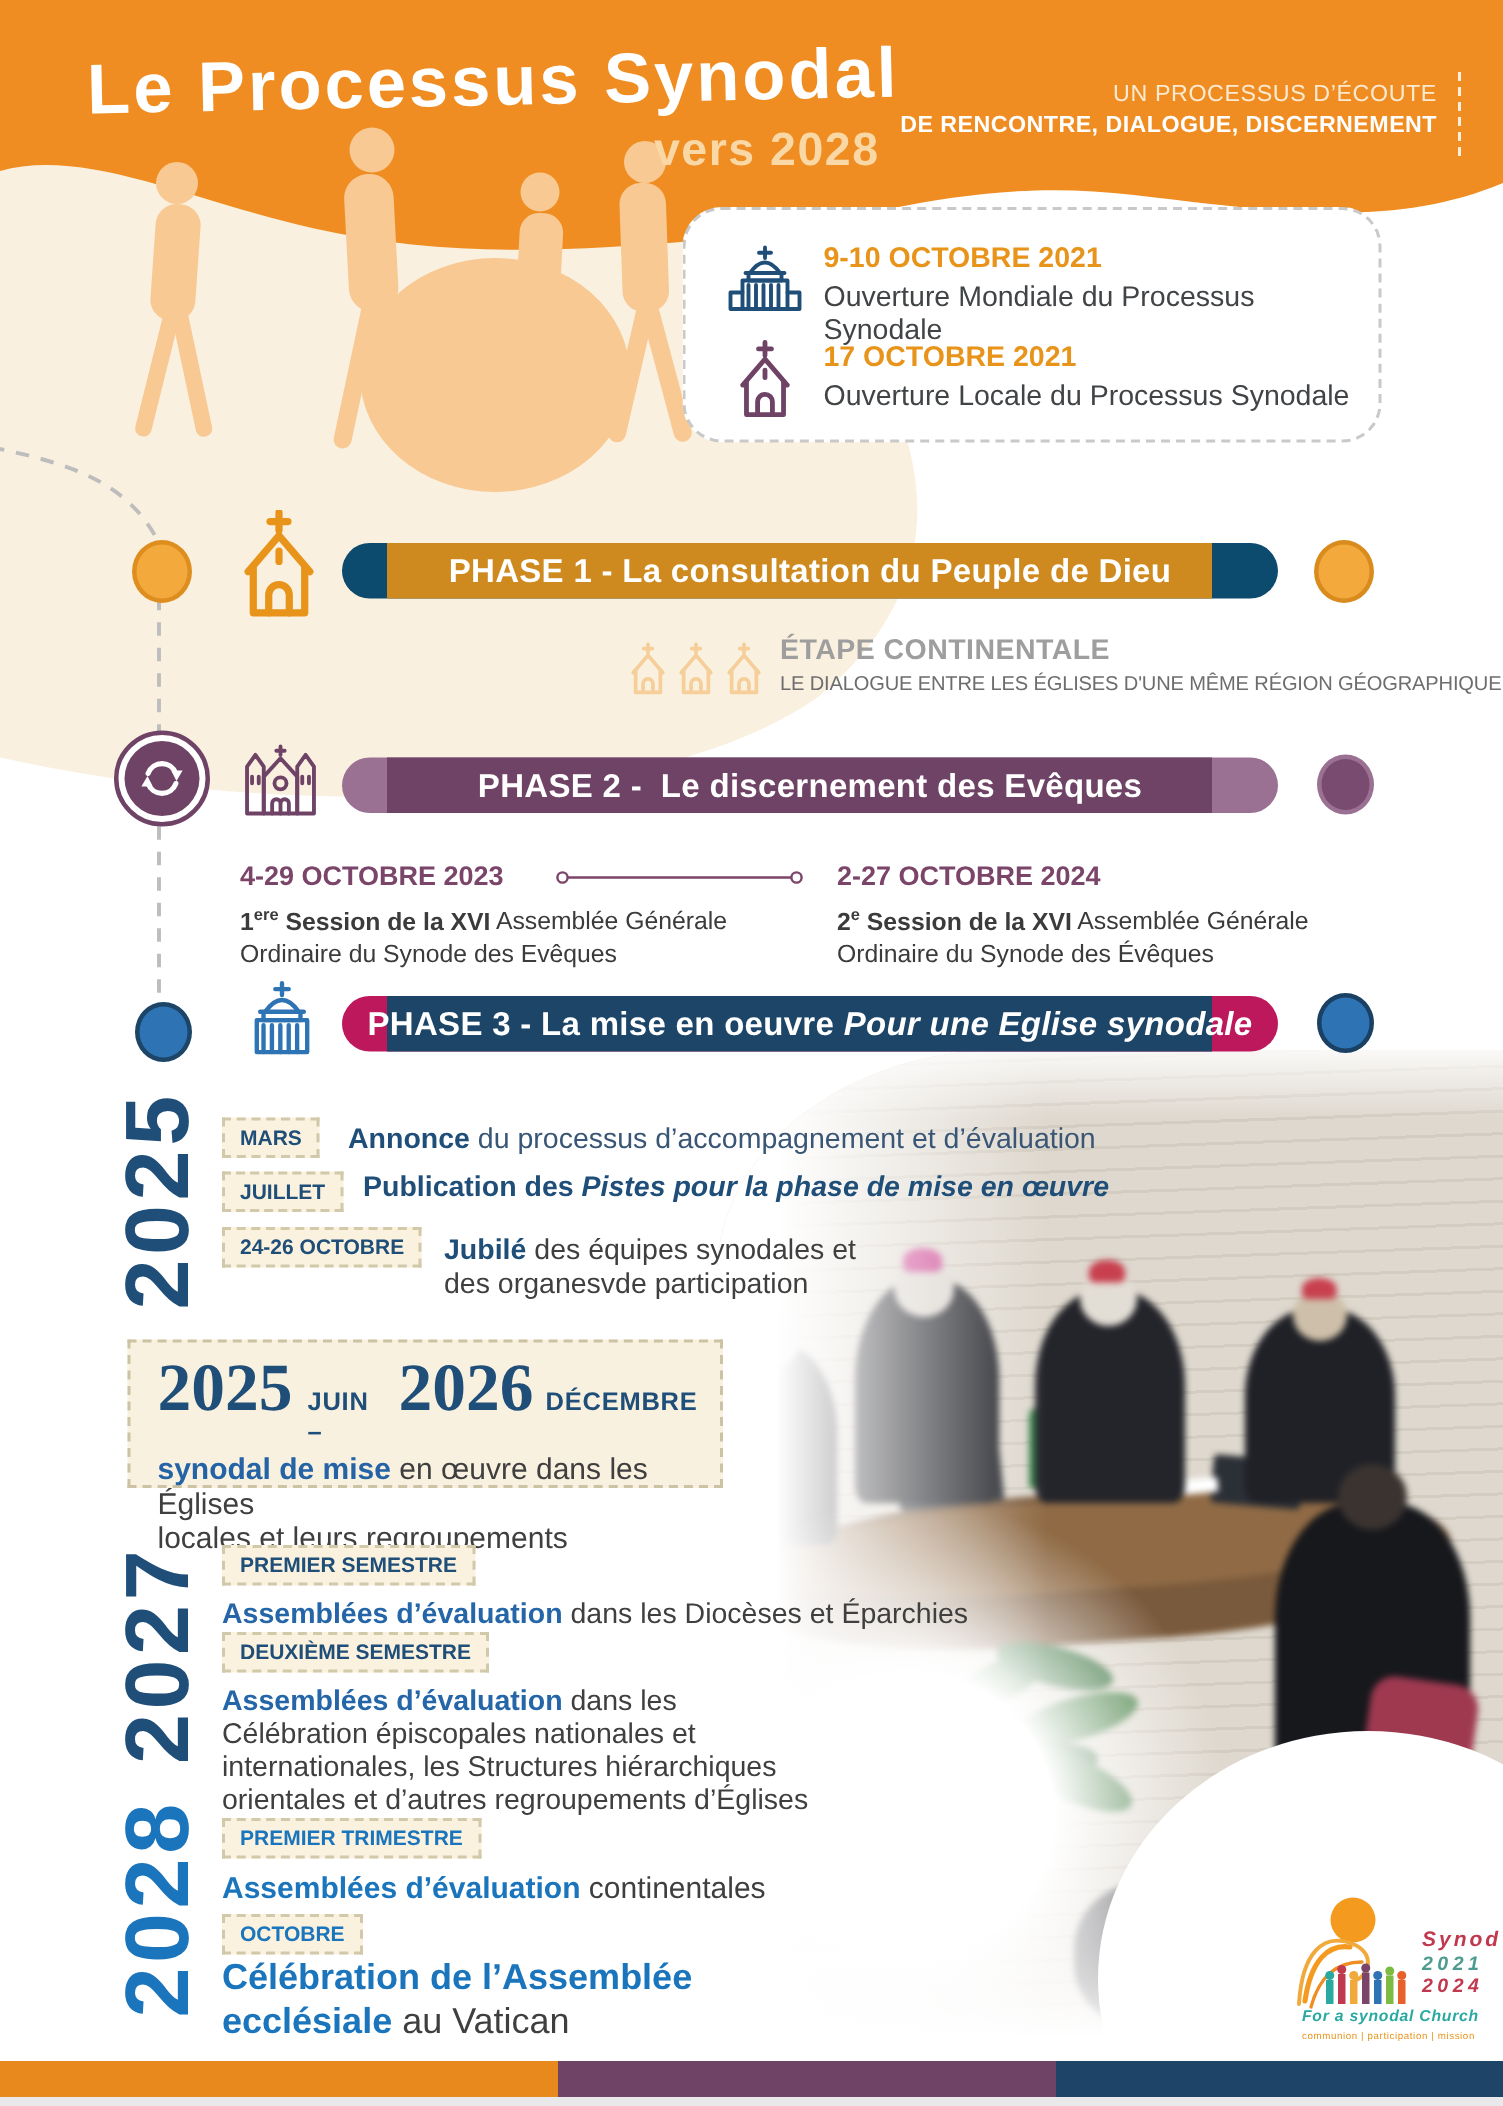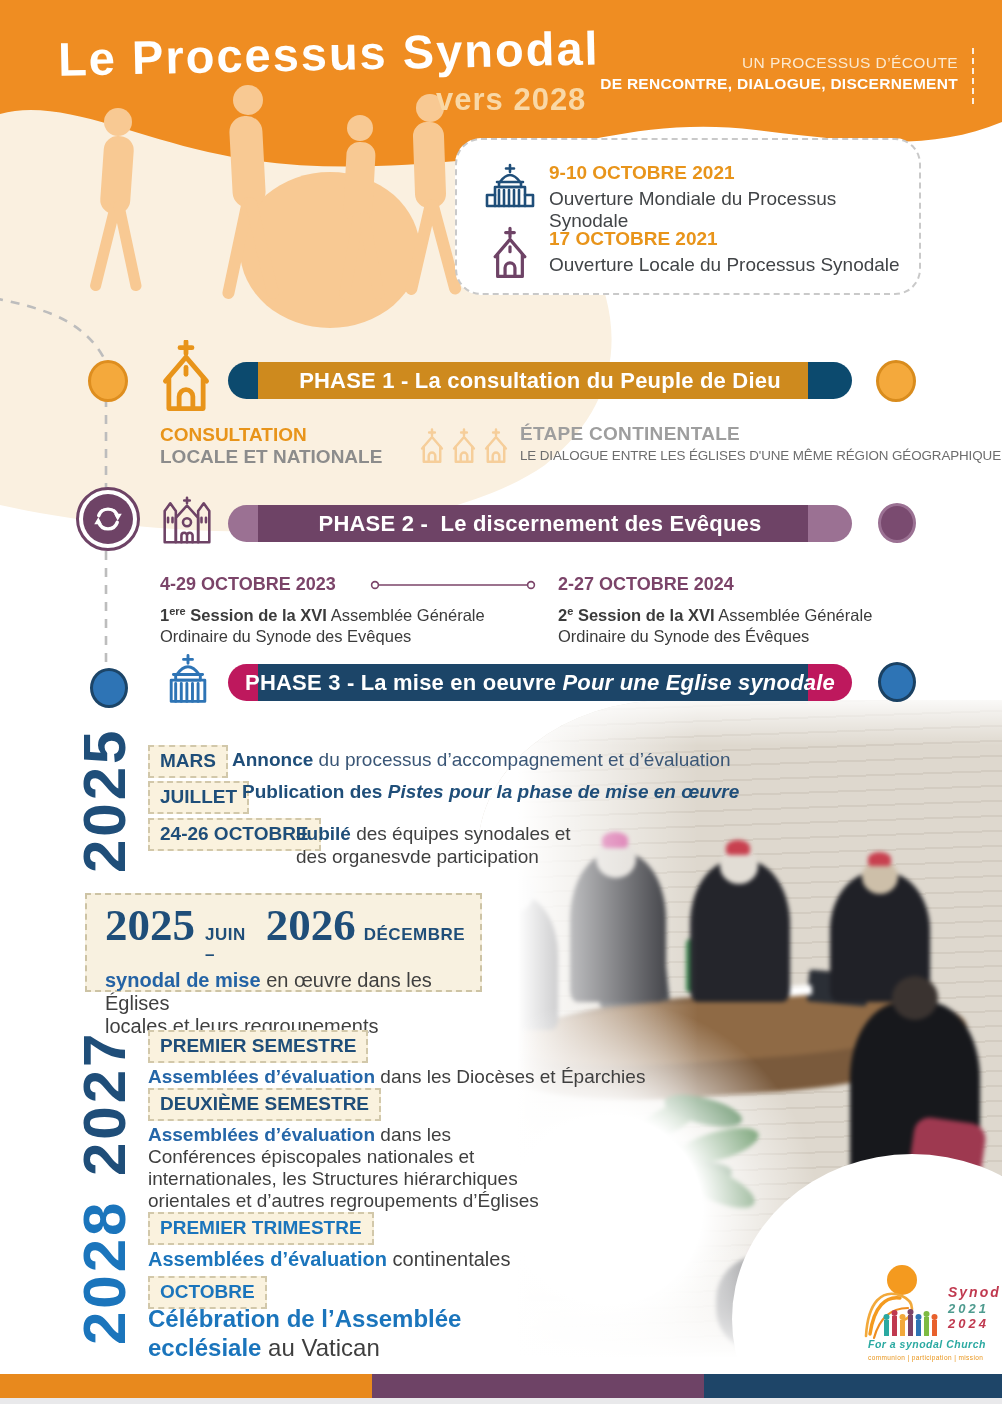--- a/index.html
+++ b/index.html
@@ -74,21 +74,21 @@
   #connector { left:368px; top:578px; z-index:5; }
 
   
   .year-vert { position:absolute; z-index:5; writing-mode:vertical-rl; transform:rotate(180deg);
                font-weight:800; font-size:60px; letter-spacing:3px; }
   #year2025 { left:70px; top:731px; height:142px; color:#1F4E79; }
   #year2027 { left:70px; top:1026px; height:150px; color:#1F4E79; }
   #year2028 { left:70px; top:1190px; height:155px; color:#1B75BC; }
 
   .tag { position:absolute; z-index:5; background:#FAF2DE; border:2px dashed #d2c8aa;
-         padding:3px 10px 4px; font-weight:700; font-size:19px; color:#1F4E79; white-space:nowrap; }
+         padding:3px 10px 4px; font-weight:700; font-size:14px; color:#1F4E79; white-space:nowrap; }
   .tag.blue { color:#1B75BC; }
   .row-text { position:absolute; z-index:5; font-size:19px; color:#3a5676; white-space:nowrap; }
   .row-text b { color:#1F4E79; }
   .dark-text { color:#3F3F3F; }
 
   #box2526 { left:85px; top:893px; width:397px; height:99px; z-index:5;
              background:#F8F1E0; border:2px dashed #CDC3A4; padding:10px 18px; }
   #box2526 .yrline { display:flex; align-items:baseline; color:#1F4E79; }
   #box2526 .big { font-family:"Liberation Serif", serif; font-weight:700; font-size:45px; line-height:40px; }
   #box2526 .small { font-weight:700; font-size:17px; letter-spacing:.5px; }
@@ -269,24 +269,20 @@
       <path d="M13,40 V33 a4,4 0 0 1 8,0 V40"></path>
       <path d="M17,16 v4"></path>
     </svg>
   </span>
   <div id="banner1" class="banner">
     <div class="dark"></div>
     <div class="txt">PHASE 1 - La consultation du Peuple de Dieu</div>
   </div>
   <div id="end1" class="end-circle"></div>
 
-  <div id="consultation" class="abs">
-    <div class="l1">CONSULTATION</div>
-    <div class="l2">LOCALE ET NATIONALE</div>
-  </div>
   <div id="continental-icons" class="abs">
     <svg width="28" height="36" viewBox="0 0 34 42" fill="none" stroke="#F6CE9A" stroke-width="3" stroke-linecap="round" stroke-linejoin="round">
         <path d="M17,1 V8 M13.5,4.5 H20.5"></path>
         <path d="M5,24 L17,10 L29,24"></path>
         <path d="M7,22 V40 H27 V22"></path>
         <path d="M13,40 V33 a4,4 0 0 1 8,0 V40"></path>
       </svg>
     <svg width="28" height="36" viewBox="0 0 34 42" fill="none" stroke="#F6CE9A" stroke-width="3" stroke-linecap="round" stroke-linejoin="round">
         <path d="M17,1 V8 M13.5,4.5 H20.5"></path>
         <path d="M5,24 L17,10 L29,24"></path>
@@ -386,21 +382,21 @@
   </div>
 
   <div id="year2027" class="year-vert">2027</div>
   <div class="tag" style="left:148px;top:1030px;">PREMIER SEMESTRE</div>
   <div class="para" style="left:148px;top:1066px;">
     <b class="blu">Assemblées d’évaluation</b><span> dans les Diocèses et Éparchies</span>
   </div>
   <div class="tag" style="left:148px;top:1088px;">DEUXIÈME SEMESTRE</div>
   <div class="para" style="left:148px;top:1124px;">
     <b class="blu">Assemblées d’évaluation</b><span> dans les</span><br>
-    <span>Conférences épiscopales nationales et</span><br>
+    <span>Célébration épiscopales nationales et</span><br>
     <span>internationales, les Structures hiérarchiques</span><br>
     <span>orientales et d’autres regroupements d’Églises</span>
   </div>
 
   <div id="year2028" class="year-vert">2028</div>
   <div class="tag blue" style="left:148px;top:1212px;">PREMIER TRIMESTRE</div>
   <div class="para" style="left:148px;top:1248px;font-size:20px;">
     <b class="brt">Assemblées d’évaluation</b><span> continentales</span>
   </div>
   <div class="tag blue" style="left:148px;top:1276px;">OCTOBRE</div>

